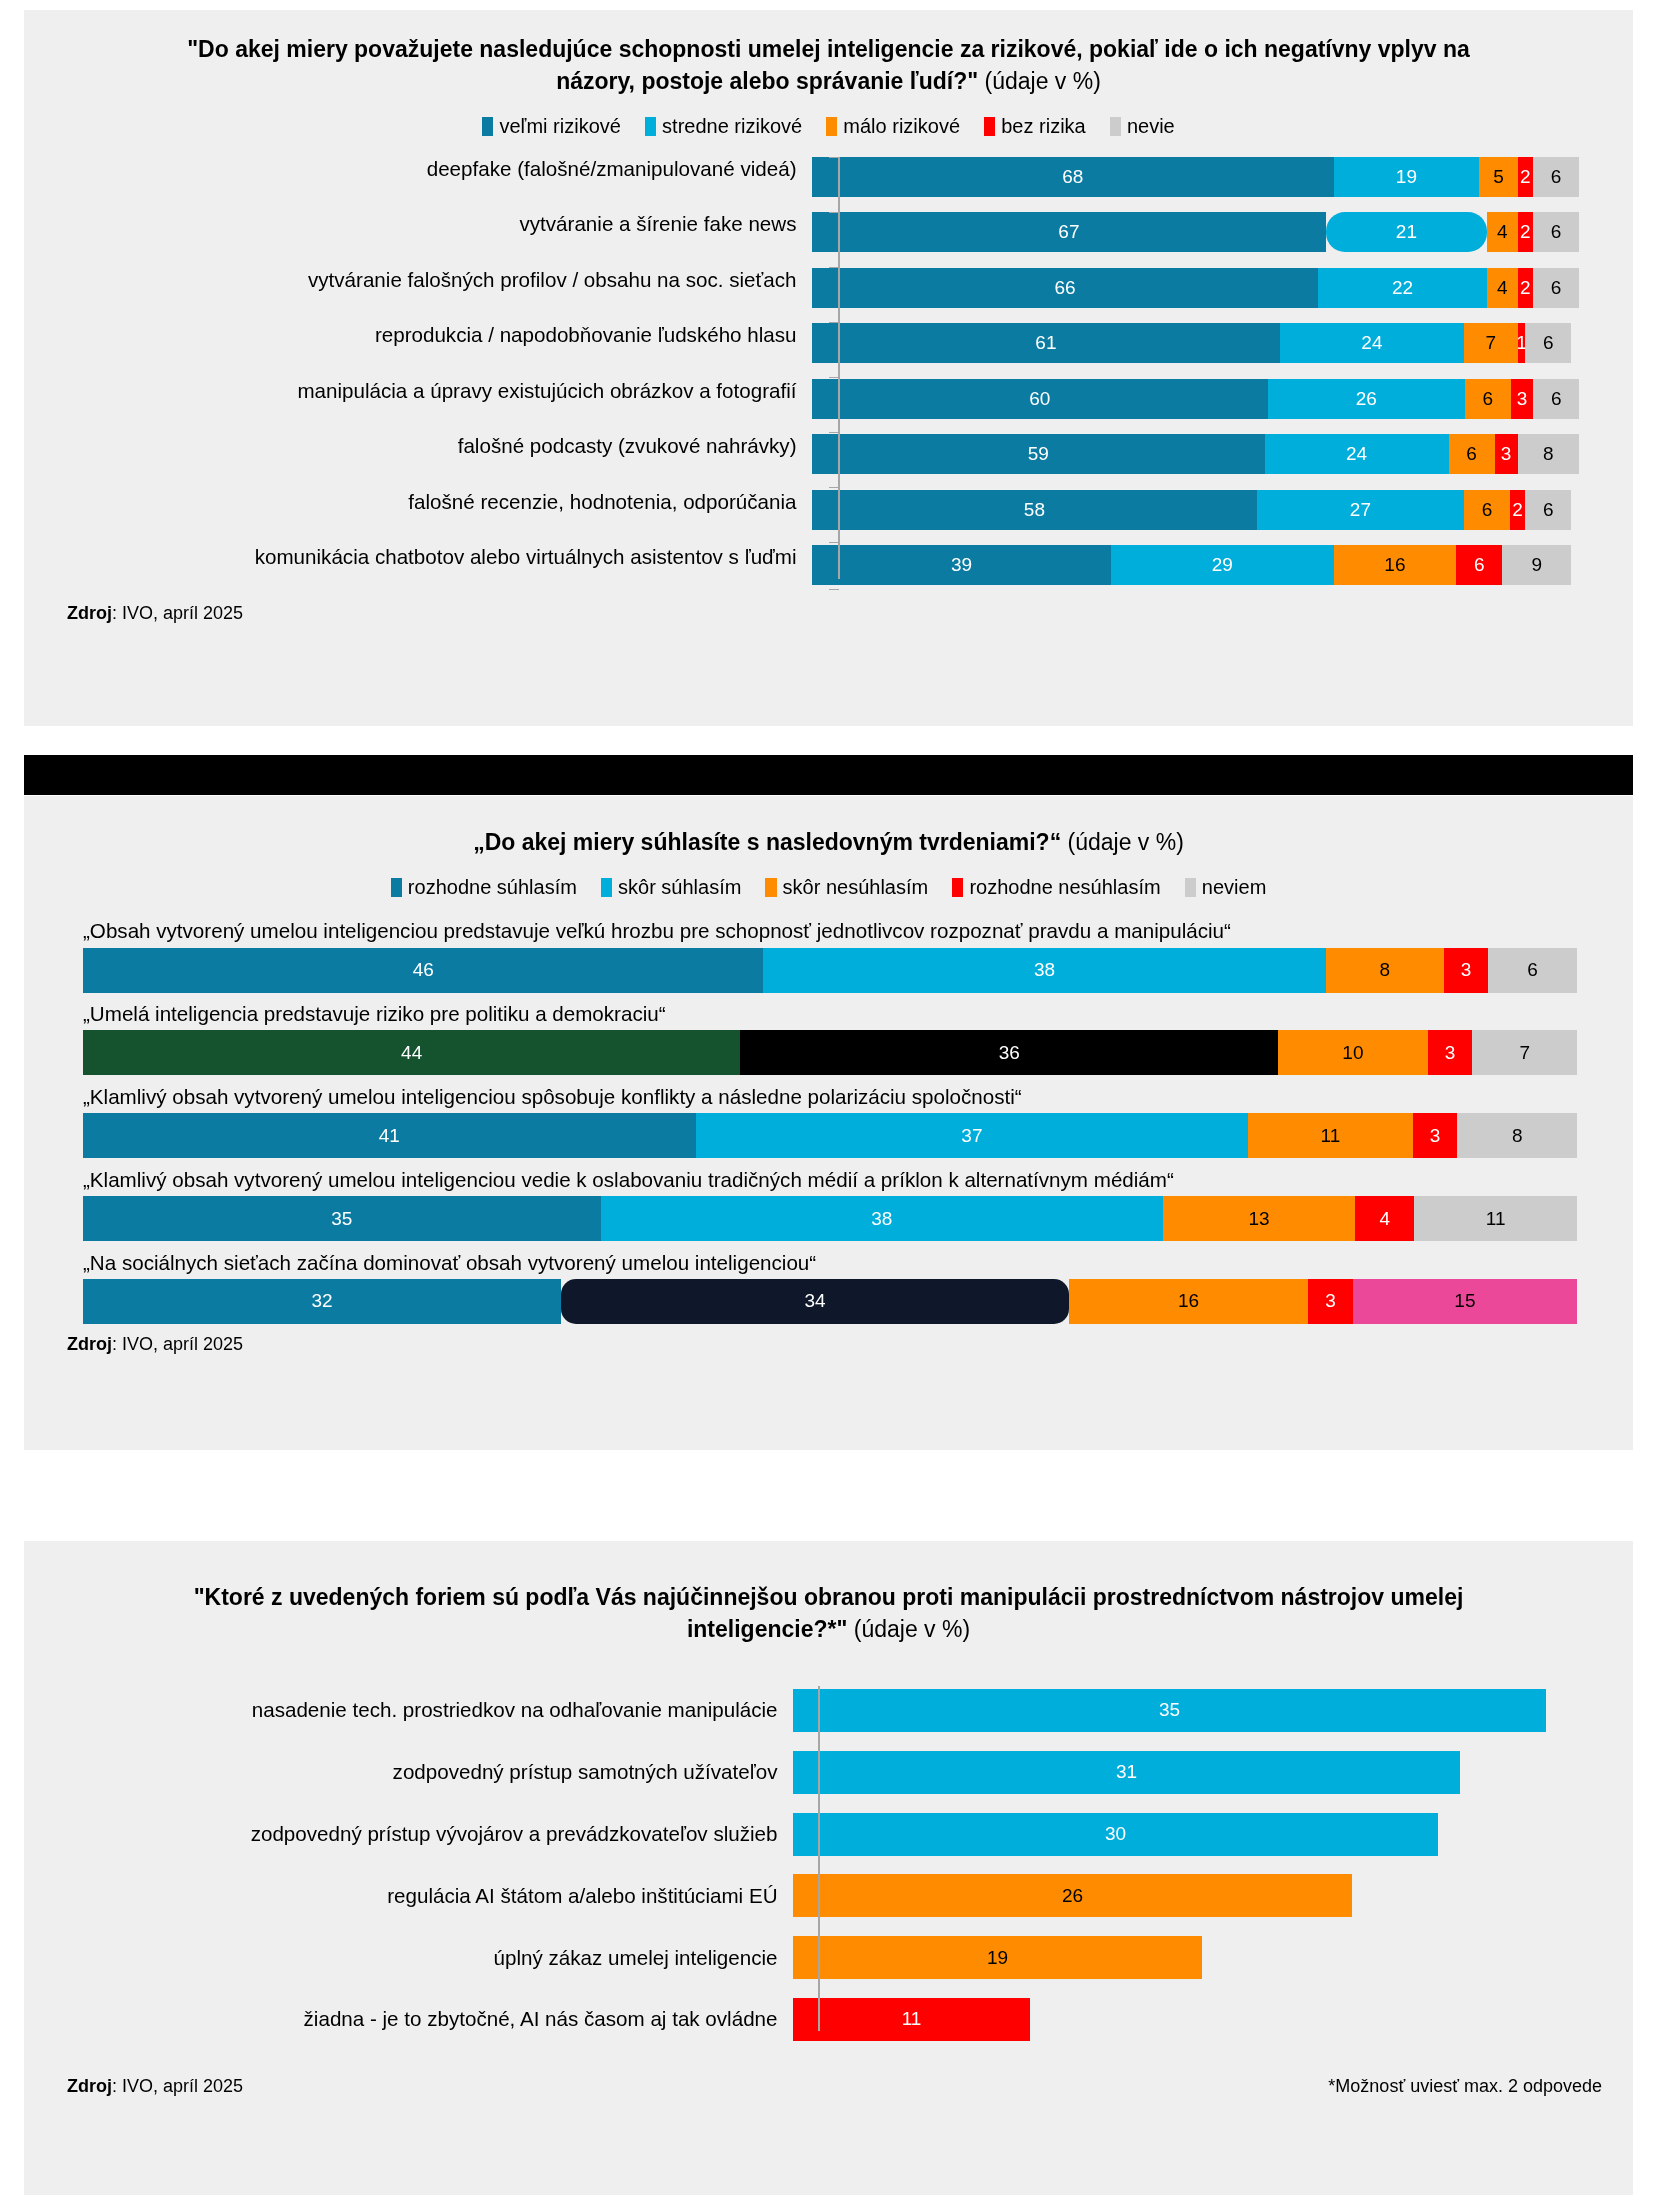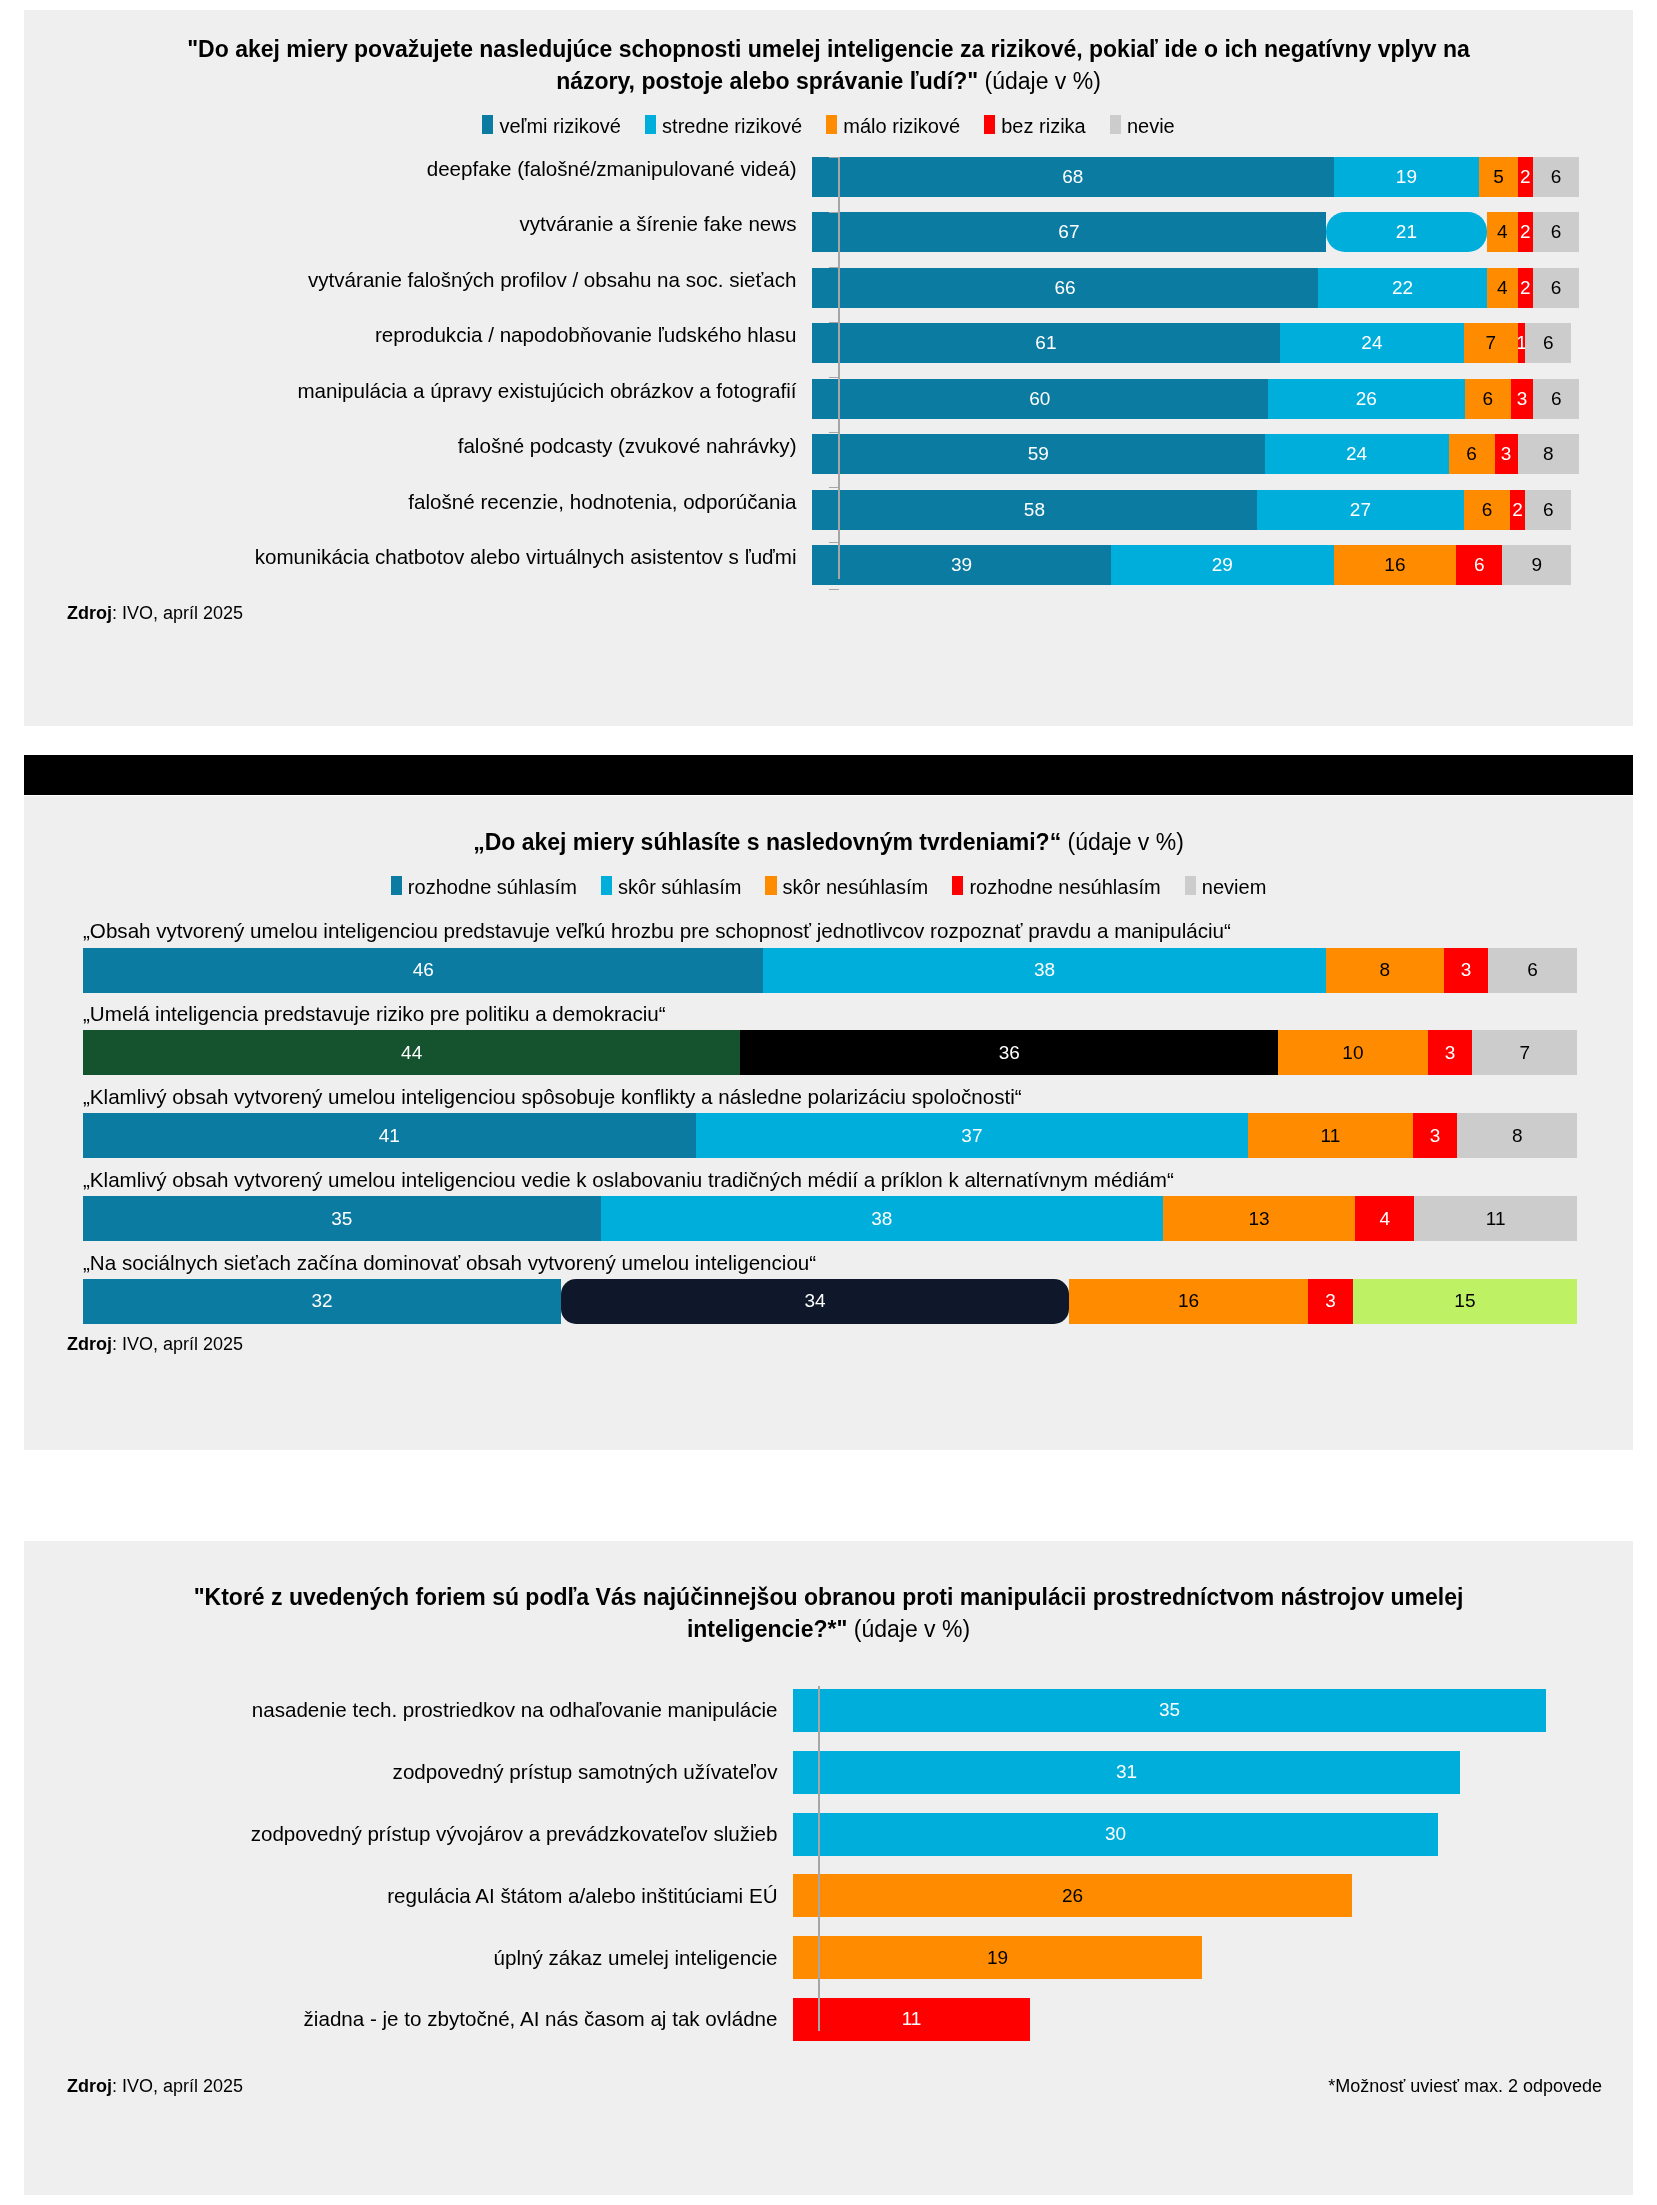--- a/index.html
+++ b/index.html
@@ -28,21 +28,21 @@
   }
   .title .sub { font-weight: normal; }
 
   .legend {
     display: flex;
     justify-content: center;
     align-items: center;
     gap: 24px;
     margin-top: 17px;
   }
-  .legend-item { display: flex; align-items: flex-start; gap: 6px; }
+  .legend-item { display: flex; align-items: center; gap: 6px; }
   .legend-swatch { width: 11.2px; height: 19px; display: inline-block; }
   .legend-label { font-size: 20px; color: #000; }
 
   
   .c1-wrap { position: relative; margin-top: 19px; }
   .c1-row {
     display: flex;
     height: 46px;
     margin-bottom: 9.5px;
   }
@@ -360,21 +360,21 @@
           <div class="seg black" style="background: rgb(204, 204, 204); width: 11%;">11</div>
         </div>
       </div>
       <div class="c2-block">
         <div class="c2-label">„Na sociálnych sieťach začína dominovať obsah vytvorený umelou inteligenciou“</div>
         <div class="c2-bar">
           <div class="seg white" style="background: rgb(12, 123, 161); width: 32%;">32</div>
           <div class="seg white" style="background: #0f172a; width: 34%; border-radius: 15px;">34</div>
           <div class="seg black" style="background: rgb(255, 140, 0); width: 16%;">16</div>
           <div class="seg white" style="background: rgb(255, 0, 0); width: 3%;">3</div>
-          <div class="seg black" style="background: #bef264; width: 15%;">15</div>
+          <div class="seg black" style="background: #ec4899; width: 15%;">15</div>
         </div>
       </div>
     </div>
   <div class="source" style="margin-top:10.3px;">
     <b>Zdroj</b><span>: IVO, apríl 2025</span>
   </div>
 </div>
 
 <div class="panel" id="panel3">
   <div class="title" style="padding-top:41px;">

